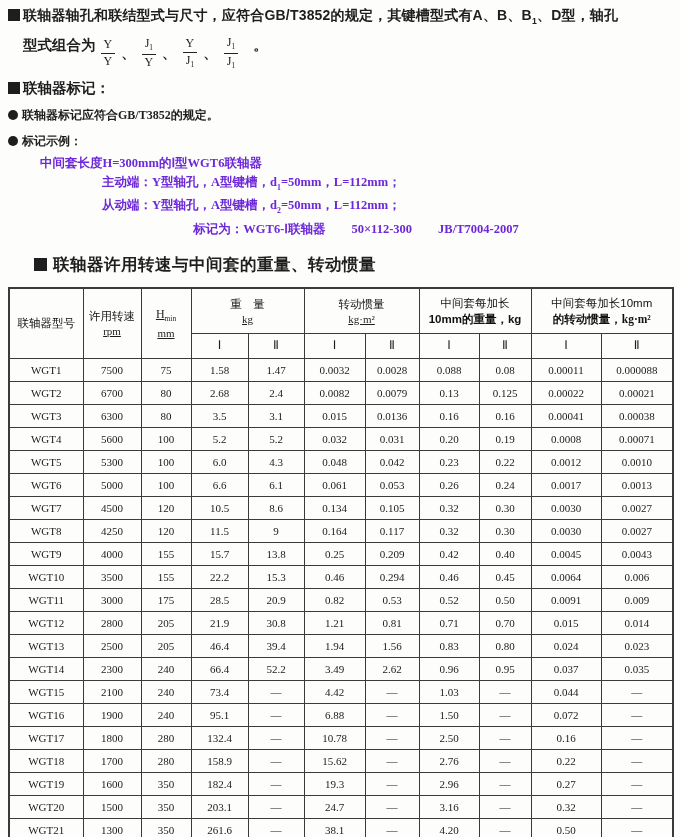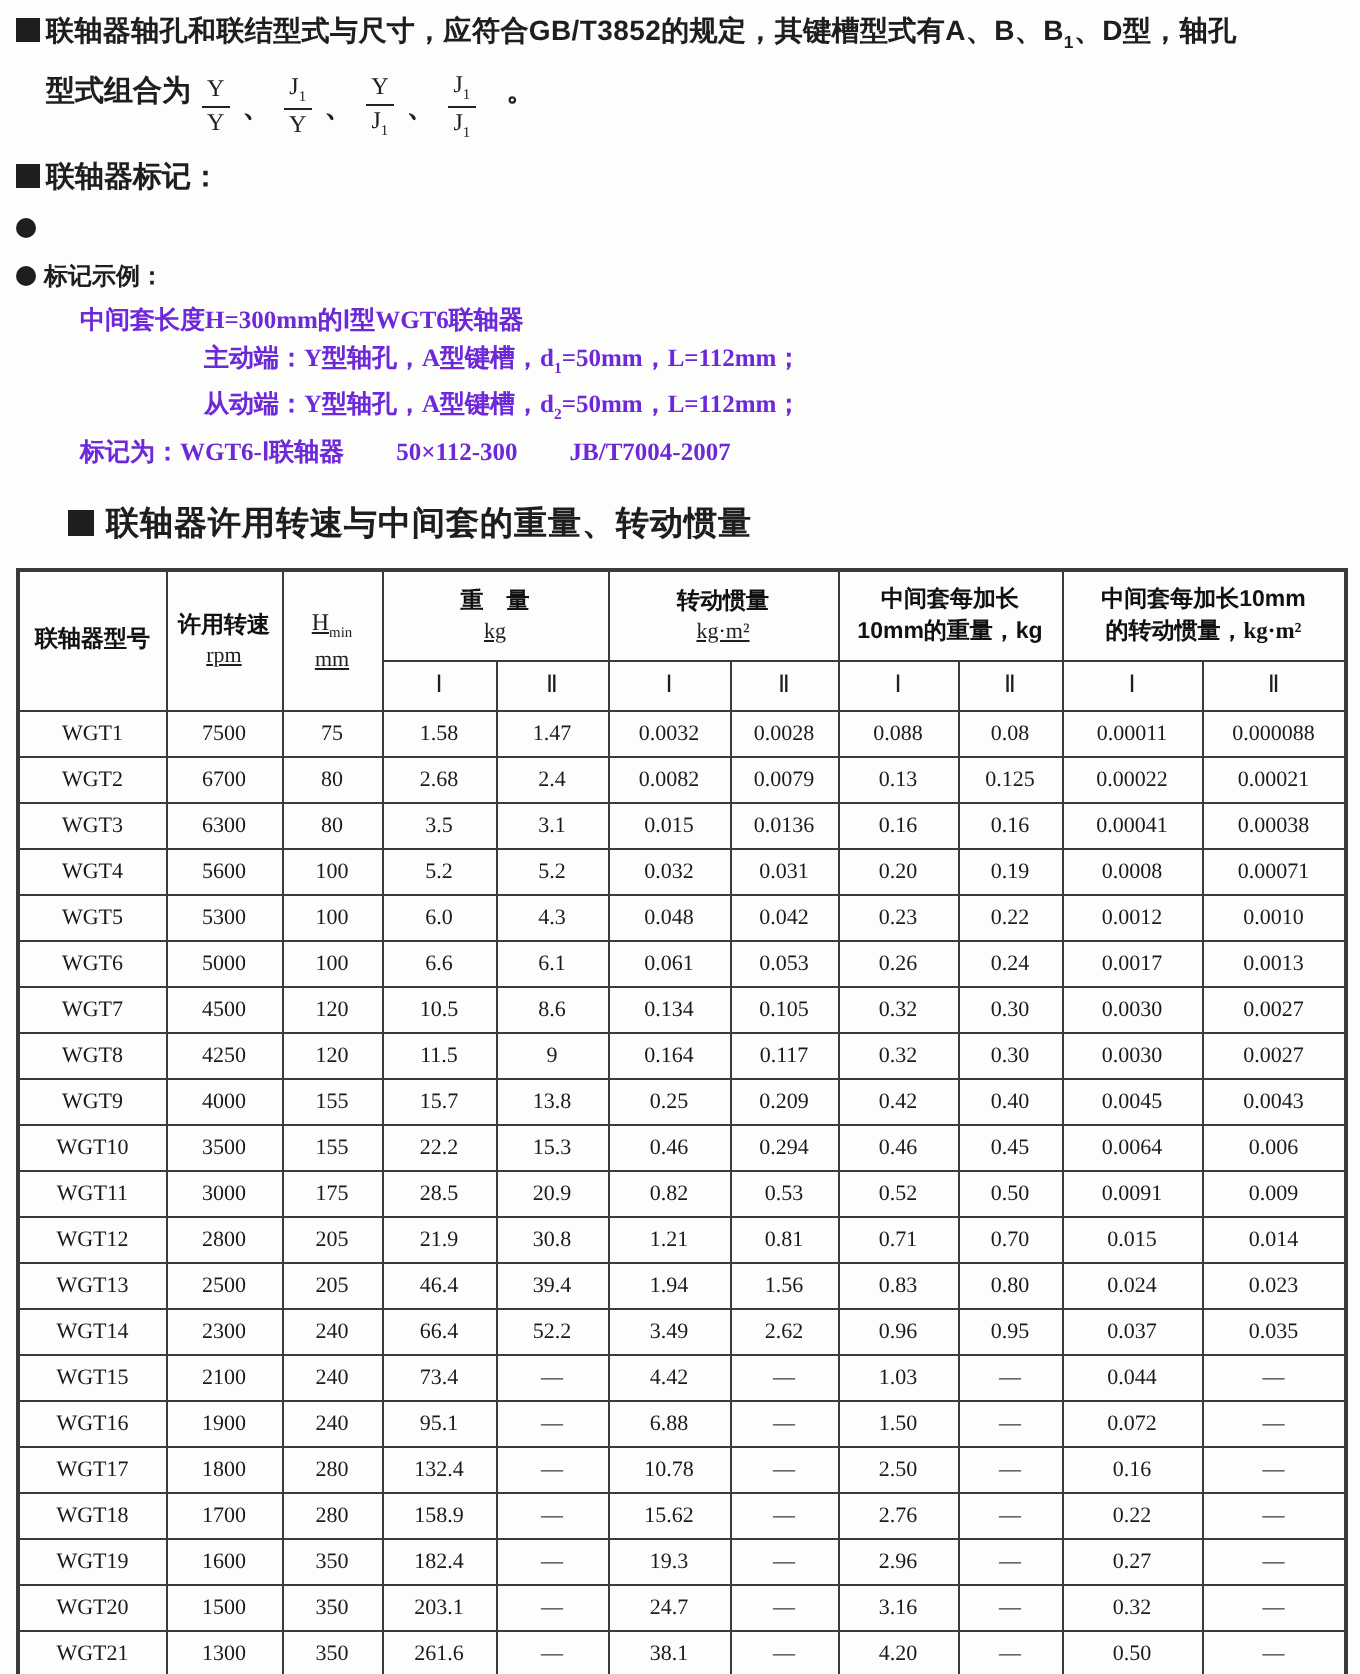--- a/index.html
+++ b/index.html
@@ -50,42 +50,42 @@
   .bullet-line {
     font-size: 12px; font-weight: bold; margin: 9px 0 0 0;
   }
   .bullet-line .std { font-family: "Liberation Serif", serif; font-weight: 600; }
 
   .example-block {
     font-family: "Liberation Serif", serif; font-weight: 600;
     font-size: 12.5px; line-height: 19px; margin: 4px 0 0 32px; color: #6d28d9;
   }
   .example-block .indent { margin-left: 62px; }
-  .designation-line { margin-left: 0; }
+  .designation-line { margin-left: 0; text-align: center; }
   .designation-line .gap { display: inline-block; width: 26px; }
 
   .table-heading {
     font-size: 16.5px; font-weight: bold; margin: 15px 0 11px 0;
     letter-spacing: 0.5px;
     padding-left: 26px;
   }
 
   
   table.spec {
     border-collapse: collapse; table-layout: fixed;
     width: 664px; border: 2px solid #3a3a3a;
     font-size: 11px;
   }
   table.spec td, table.spec th {
     border: 1px solid #3a3a3a; text-align: center; vertical-align: middle;
     padding: 0; font-weight: normal; overflow: hidden;
   }
   tr.h-group th { height: 44px; }
   tr.h-sub td { height: 24px; font-family: "Liberation Serif", serif; font-size: 12px; }
-  .h-cn { display: block; font-weight: bold; font-size: 11.5px; line-height: 16px; color: #111; }
+  .h-cn { display: block; font-weight: normal; font-size: 11.5px; line-height: 16px; color: #111; }
   .h-unit { display: block; font-family: "Liberation Serif", serif; font-size: 11px; line-height: 14px; text-decoration: underline; }
   tbody td {
     height: 22px; font-family: "Liberation Serif", serif; font-size: 11px; color: #1a1a1a;
   }
 </style>
 </head>
 <body>
 
 <div class="page">
 
@@ -116,21 +116,21 @@
         </span>
       </span>
     <span class="line2-suffix">。</span>
   </div>
 
   <div class="sec-heading">
     <span class="sq-icon"></span><span>联轴器标记：</span>
   </div>
 
   <div class="bullet-line">
-    <span class="dot-icon"></span>
+    <span class="dot-icon"></span><span class="std">联轴器标记应符合GB/T3852的规定。</span>
   </div>
 
   <div class="bullet-line">
     <span class="dot-icon"></span><span>标记示例：</span>
   </div>
 
   <div class="example-block">
     <div>中间套长度H=300mm的Ⅰ型WGT6联轴器</div>
     <div class="indent"><span>主动端：Y型轴孔，A型键槽，d</span><sub>1</sub><span>=50mm，L=112mm；</span></div>
     <div class="indent"><span>从动端：Y型轴孔，A型键槽，d</span><sub>2</sub><span>=50mm，L=112mm；</span></div>

